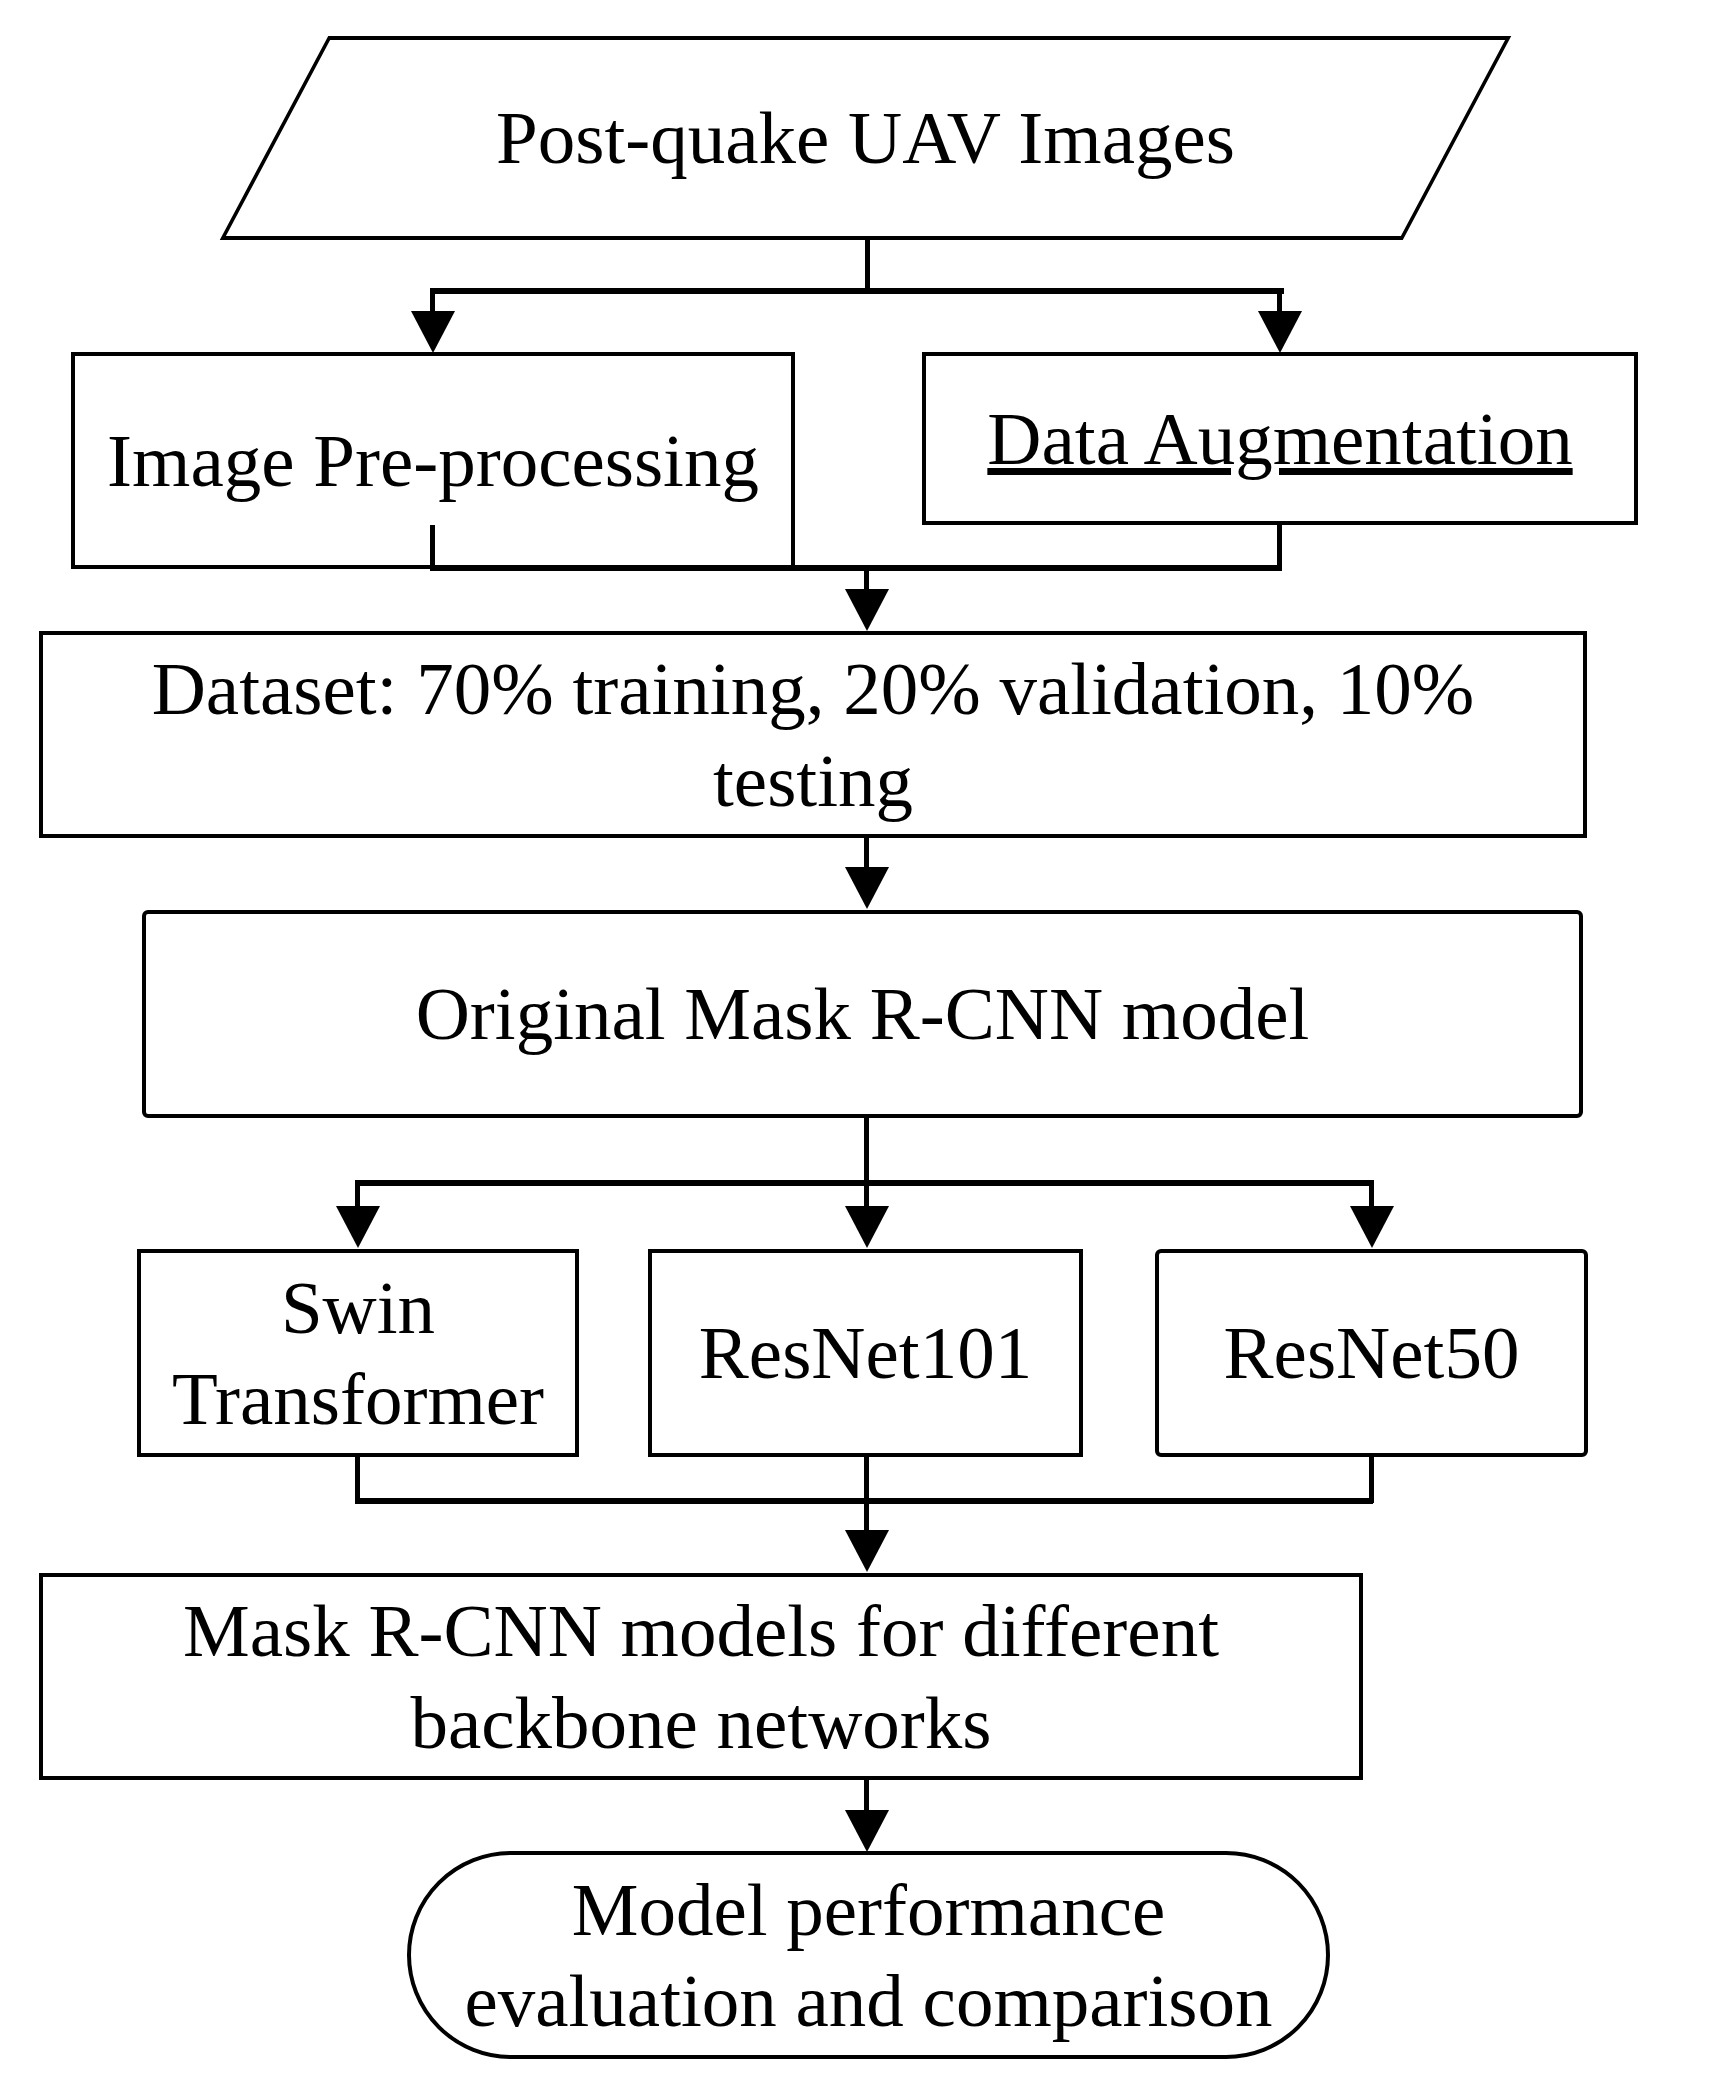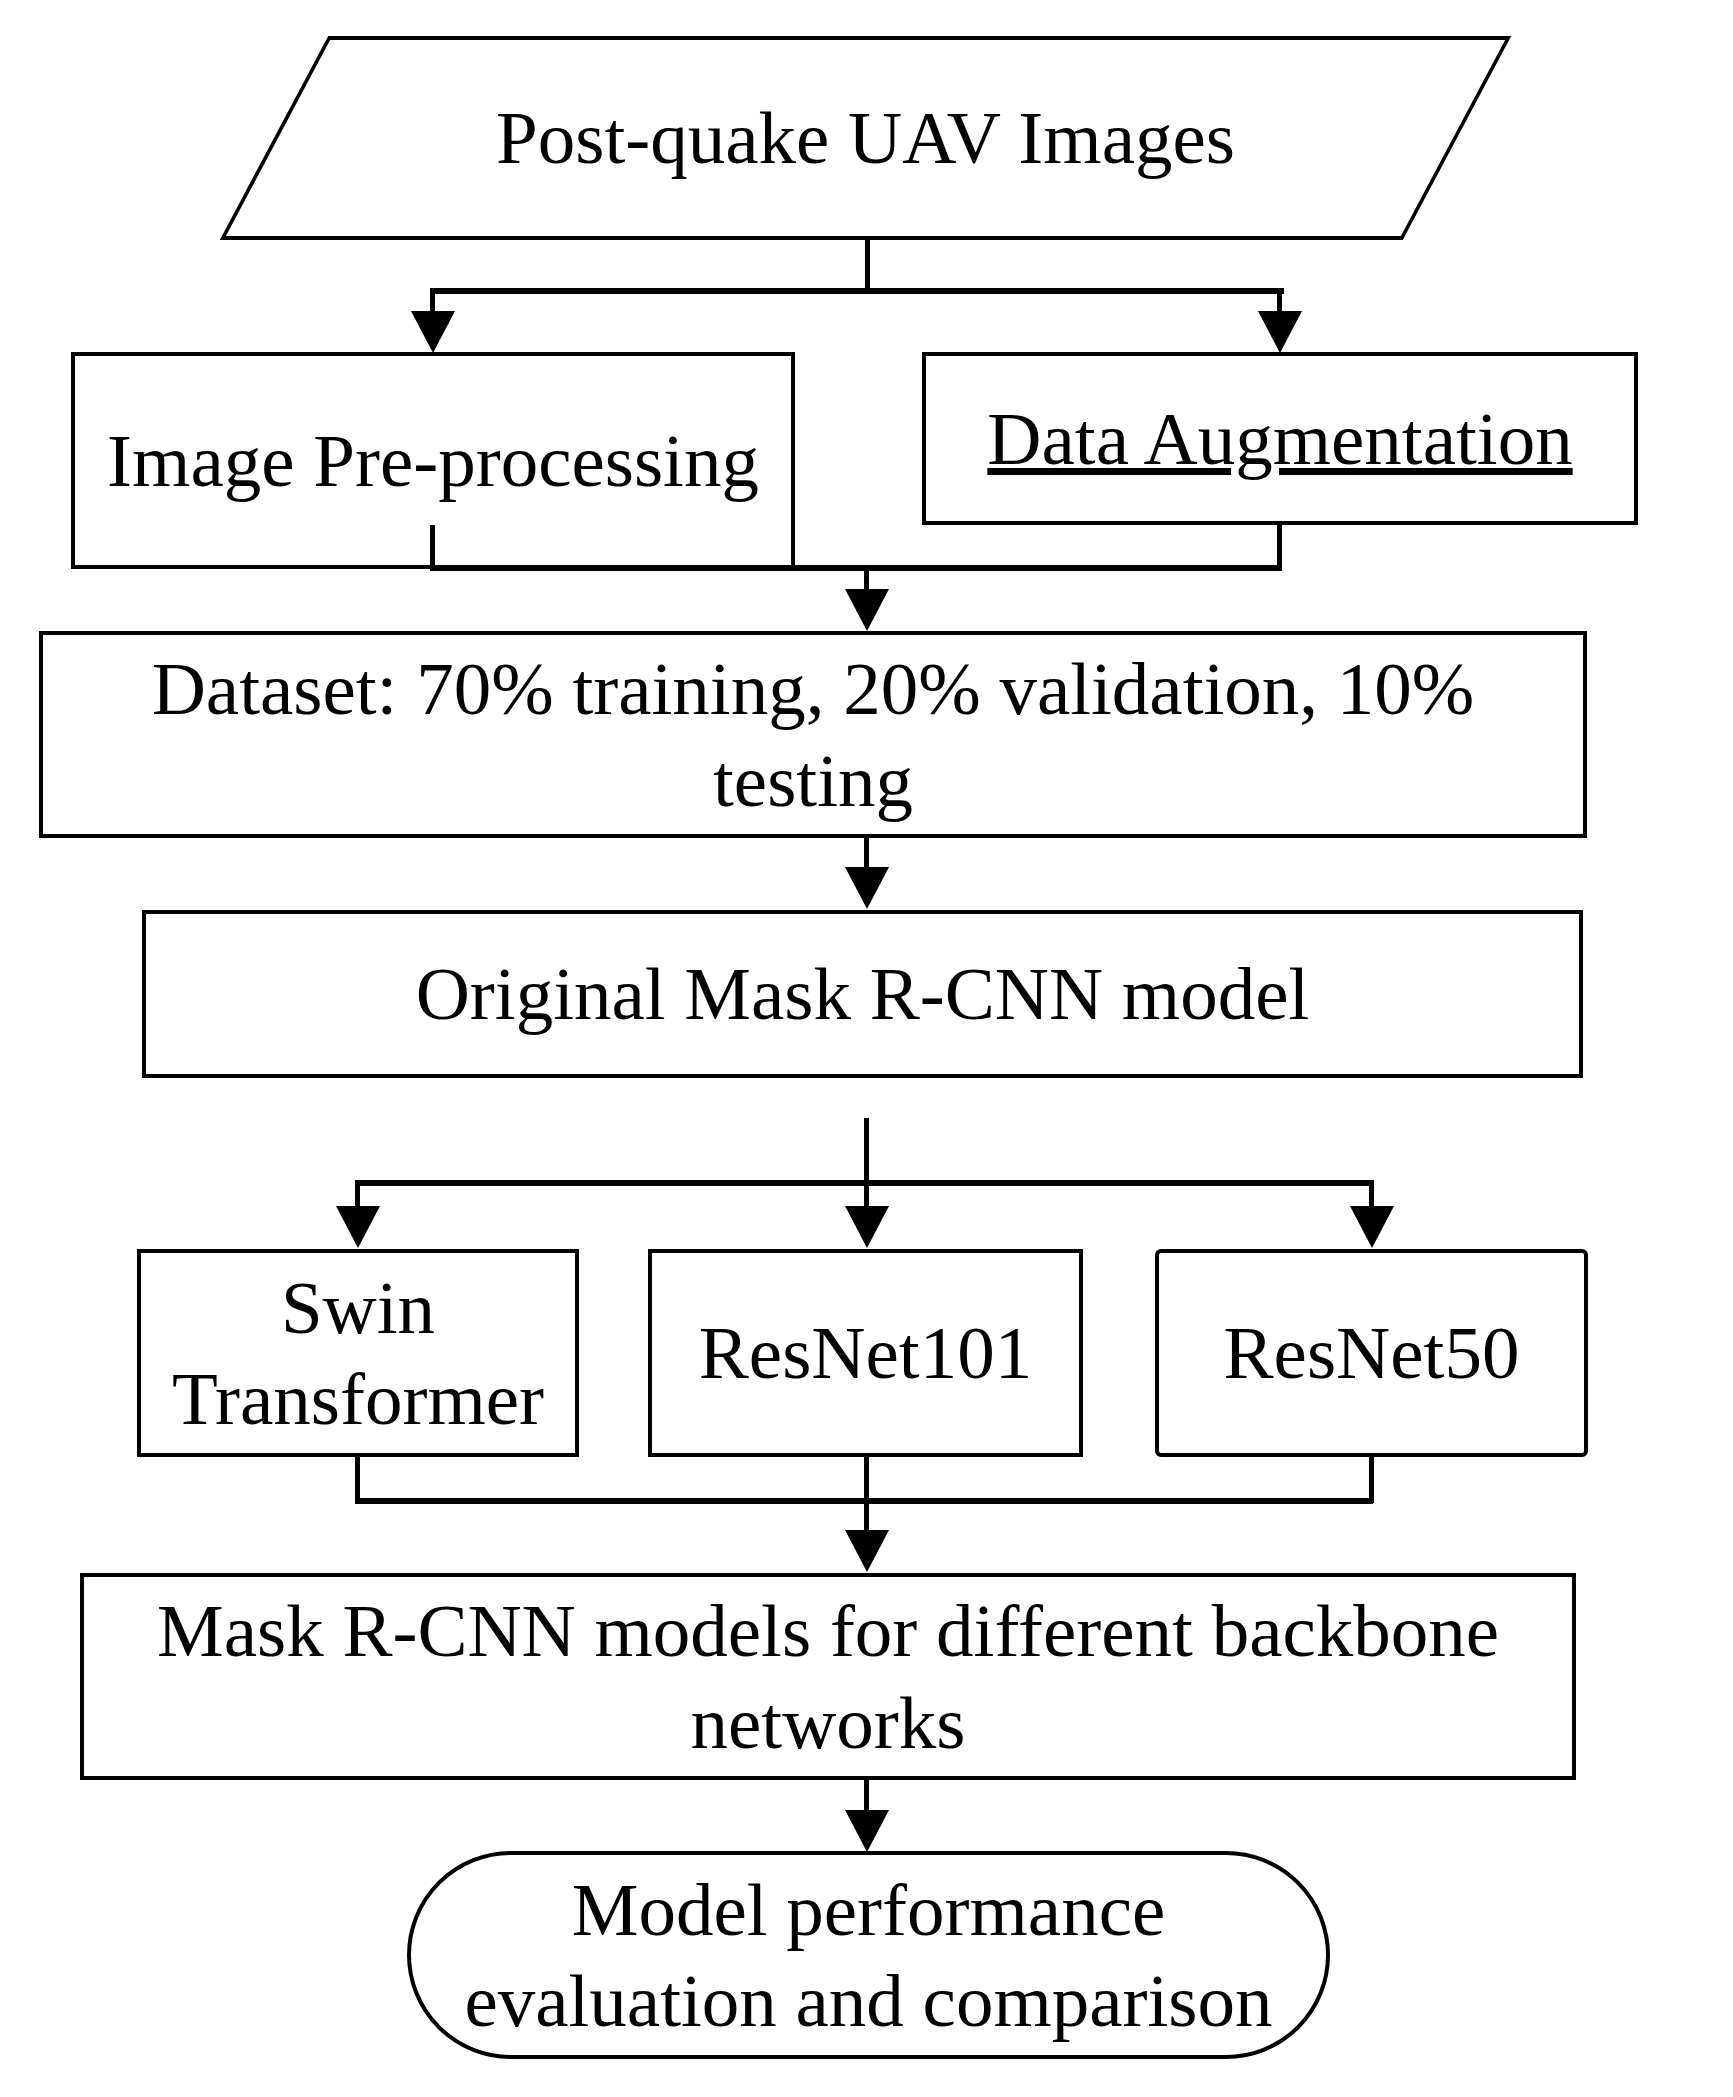--- a/index.html
+++ b/index.html
@@ -54,25 +54,25 @@
     height: 0;
     border-left: 22px solid transparent;
     border-right: 22px solid transparent;
     border-top: 42px solid #000000;
   }
   
   .n-input     { left: 274px;  top: 36px;   width: 1183px; height: 204px; }
   .n-pre       { left: 71px;   top: 352px;  width: 724px;  height: 217px; }
   .n-aug       { left: 922px; top: 352px;  width: 716px;  height: 173px; text-decoration: underline; }
   .n-dataset   { left: 39px;   top: 631px;  width: 1548px; height: 207px; }
-  .n-original  { left: 142px;  top: 910px; width: 1441px; height: 168px; }
+  .n-original  { left: 142px;  top: 910px; width: 1441px; height: 208px; border-radius: 6px; }
   .n-swin      { left: 137px;  top: 1249px; width: 442px;  height: 208px; }
   .n-r101      { left: 648px;  top: 1249px; width: 435px;  height: 208px; }
   .n-r50       { left: 1155px; top: 1249px; width: 433px;  height: 208px; border-radius: 6px; }
-  .n-models    { left: 39px;   top: 1573px; width: 1496px; height: 207px; margin-left: 41px; }
+  .n-models    { left: 39px;   top: 1573px; width: 1324px; height: 207px; }
   .n-eval      { left: 407px;  top: 1851px; width: 923px; height: 208px; }
   
   .c-stub-top      { left: 865px; top: 240px;  width: 4.7px;    height: 53px; }
   .c-branch1       { left: 430px;  top: 288px;  width: 854px; height: 5.5px; }
   .c-shaft-pre     { left: 430px;  top: 288px;  width: 4.7px;    height: 27px; }
   .h-pre           { left: 411px;  top: 311px; }
   .c-shaft-aug     { left: 1277px; top: 288px;  width: 4.7px;    height: 27px; }
   .h-aug           { left: 1258px; top: 311px; }
   .c-stub-pre-dn   { left: 430px;  top: 525px;  width: 4.7px;    height: 46px; }
   .c-stub-aug-dn   { left: 1277px; top: 525px;  width: 4.7px;    height: 46px; }

